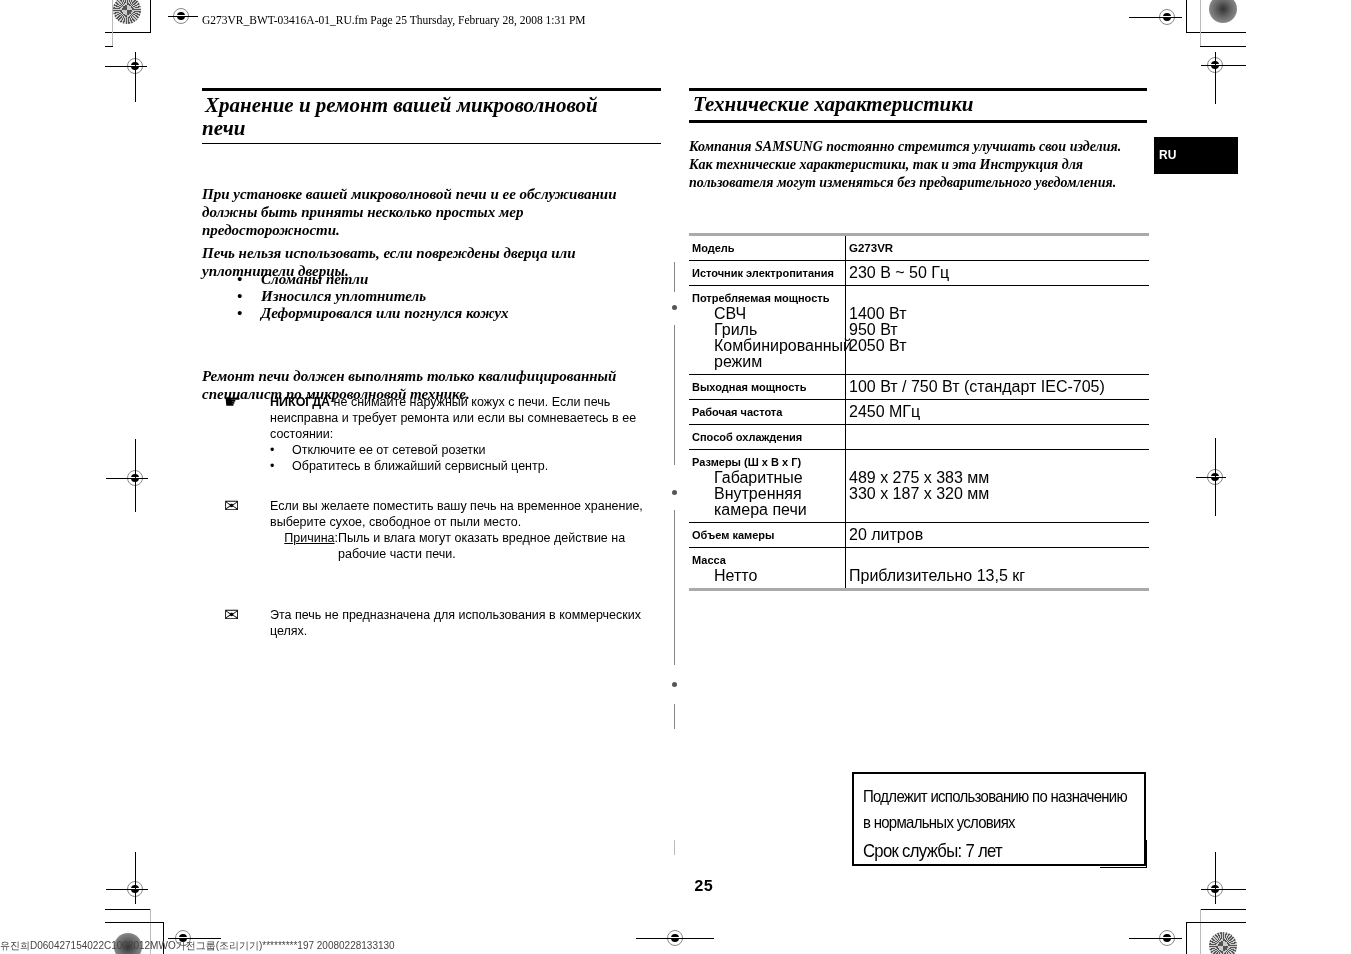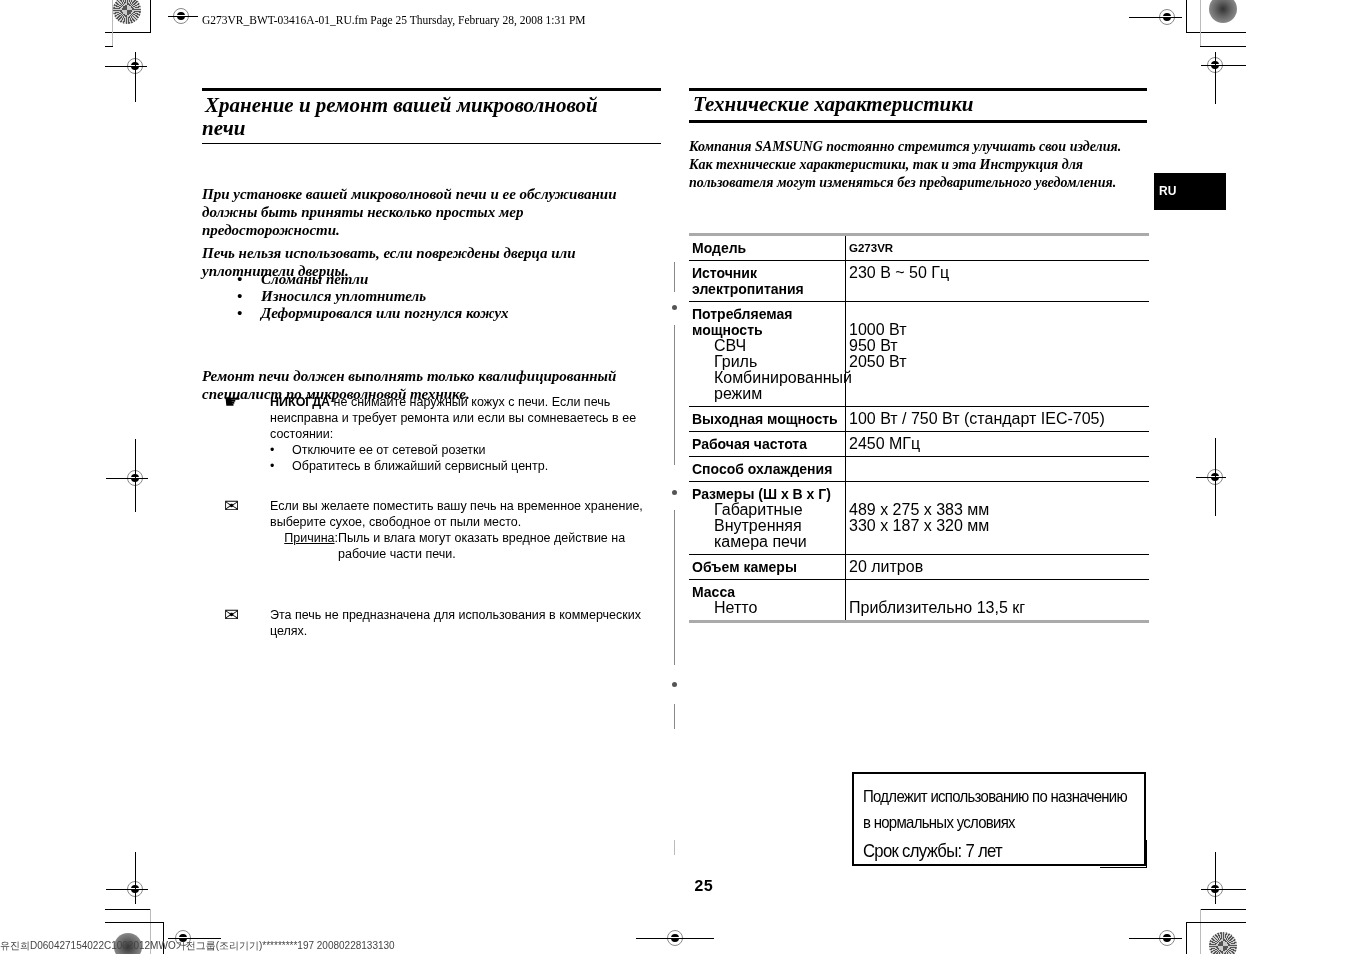--- a/index.html
+++ b/index.html
@@ -30,25 +30,25 @@
   .note-icon { font-size:18px; line-height:16px; width:24px; }
   .sub-bul { display:flex; }
   .sub-bul .dot { width:22px; padding-left:0; }
   .reason { display:flex; }
   .reason .lbl { width:68px; text-decoration:underline;text-align:right; }
   .reason .lbl-colon { text-decoration:none; }
   .spec-row { display:flex; border-bottom:1px solid #000; }
   .spec-row:last-child { border-bottom:none; }
   .spec-label { width:157px; border-right:1px solid #000; padding:4px 0 4px 3px; box-sizing:border-box; line-height:16px; }
   .spec-value { flex:1; padding:4px 0 4px 3px; line-height:16px; }
-  .spec-label .main { font-weight:bold; font-size:14px; }
+  .spec-label .main { font-weight:bold; font-size:11px; }
   .spec-label .sub { padding-left:22px; }
   .spec-bottom { height:3px; background:#aaa; }
 
-  .ru-tab { position:absolute; left:1154px; top:137px; width:72px; height:37px; background:#000; color:#fff; font-weight:bold; font-size:12px; box-sizing:border-box; padding:11px 0 0 5px;margin-top:36px; }
+  .ru-tab { position:absolute; left:1154px; top:137px; width:84px; height:37px; background:#000; color:#fff; font-weight:bold; font-size:12px; box-sizing:border-box; padding:11px 0 0 5px; }
 
   .notice-box { position:absolute; left:852px; top:772px; width:294px; height:94px; border:2px solid #000; box-sizing:border-box; padding:10px 0 0 9px; font-family:"Liberation Sans", sans-serif; font-size:17px; line-height:26px; letter-spacing:-0.8px; transform-origin:left top; }
   .notice-box span { display:block; transform:scaleX(0.88); transform-origin:left; white-space:nowrap; }
 
   .page-num { left:694px; top:878px; font-weight:bold; font-size:16px;font-family:Liberation Mono, monospace; }
   .footer-code { left:0px; top:939px; font-size:10px; color:#444; white-space:nowrap; }
   .center-dot { position:absolute; width:5px; height:5px; border-radius:50%; background:#555; }
 </style>
 </head>
 <body>
@@ -214,21 +214,21 @@
         </div>
         <div class="spec-row">
           <div class="spec-label">
             <div class="main">Потребляемая мощность</div>
             <div class="sub">СВЧ</div>
             <div class="sub">Гриль</div>
             <div class="sub">Комбинированный режим</div>
           </div>
           <div class="spec-value">
             <div>&nbsp;</div>
-            <div>1000 Вт</div>
+            <div>1400 Вт</div>
             <div>950 Вт</div>
             <div>2050 Вт</div>
           </div>
         </div>
         <div class="spec-row">
           <div class="spec-label">
             <div class="main">Выходная мощность</div>
           </div>
           <div class="spec-value">
             <div>100 Вт / 750 Вт (стандарт IEC-705)</div>

